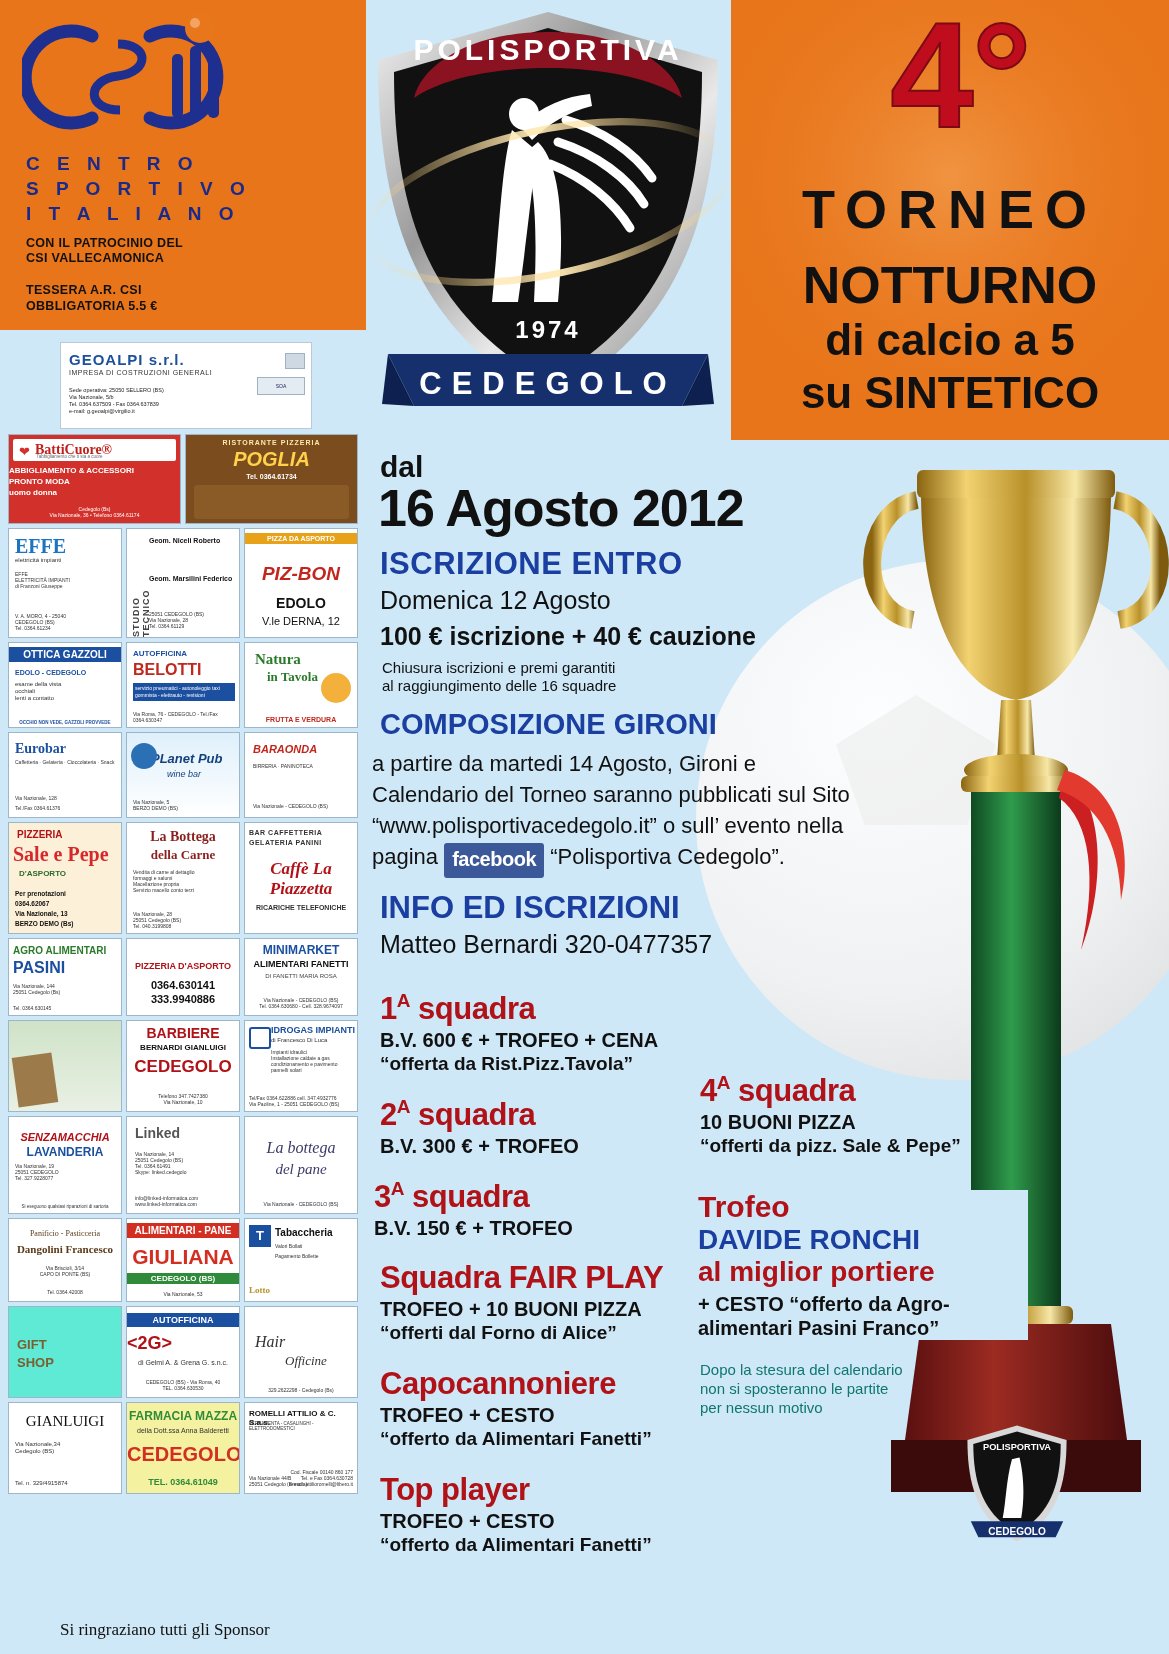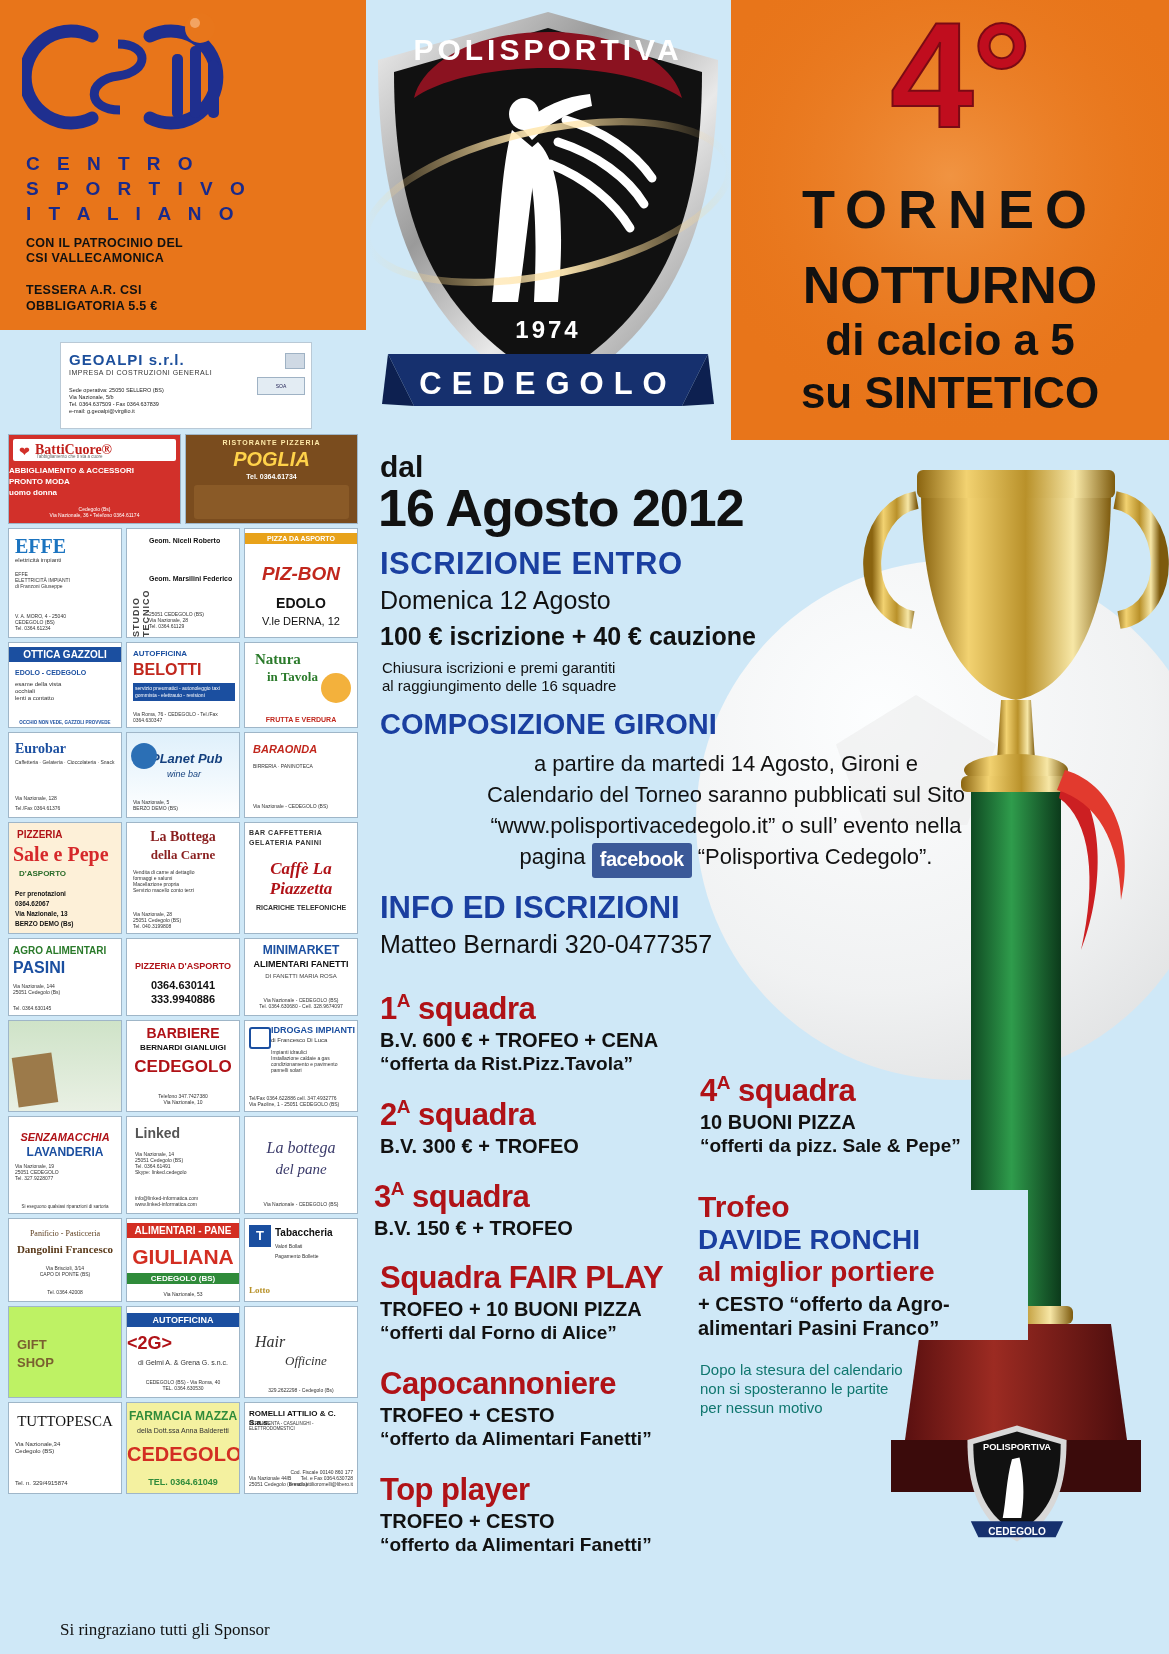--- a/index.html
+++ b/index.html
@@ -61,21 +61,21 @@
     clip-path:polygon(50% 0,100% 38%,82% 100%,18% 100%,0 38%);opacity:.5;}
   .trophy{position:absolute;right:-12px;top:-10px;width:330px;height:1200px;}
 
   .m-dal{position:absolute;left:14px;top:10px;font-size:30px;color:#111;font-weight:bold;}
   .m-date{position:absolute;left:12px;top:38px;font-size:52px;font-weight:bold;color:#111;letter-spacing:-1px;}
   .m-isc{position:absolute;left:14px;top:106px;font-size:31px;font-weight:bold;color:#1a3fa0;letter-spacing:.5px;}
   .m-dom{position:absolute;left:14px;top:146px;font-size:25px;color:#111;}
   .m-cost{position:absolute;left:14px;top:182px;font-size:25px;color:#111;font-weight:bold;}
   .m-chius{position:absolute;left:16px;top:219px;font-size:15px;color:#111;line-height:18px;}
   .m-comp{position:absolute;left:14px;top:268px;font-size:29px;font-weight:bold;color:#1a3fa0;}
-  .m-comp-b{position:absolute;left:15px;top:308px;font-size:22px;color:#111;line-height:31px;width:690px;text-align:center;}
+  .m-comp-b{position:absolute;left:6px;top:308px;font-size:22px;color:#111;line-height:31px;width:690px;}
   .fb{display:inline-block;background:#3b5998;color:#fff;font-weight:bold;font-size:20px;
       padding:1px 8px 3px 8px;border-radius:3px;letter-spacing:-.5px;vertical-align:-2px;}
   .m-info{position:absolute;left:14px;top:450px;font-size:31px;font-weight:bold;color:#1a3fa0;}
   .m-matteo{position:absolute;left:14px;top:490px;font-size:25px;color:#111;}
 
   .prize{position:absolute;}
   .p-title{font-size:31px;font-weight:bold;color:#b01217;letter-spacing:-.5px;}
   .p-title sup{font-size:19px;vertical-align:12px;}
   .p-line{font-size:20px;font-weight:bold;color:#111;margin-top:2px;}
   .p-quote{font-size:19px;font-weight:bold;color:#111;margin-top:1px;}
@@ -416,41 +416,41 @@
       <div class="card" style="width:114px;height:84px">
         <div style="position:absolute;left:30px;top:8px;font-size:10px;font-weight:bold;color:#111">Tabaccheria</div>
         <div class="tiny" style="position:absolute;left:30px;top:24px">Valori Bollati</div>
         <div class="tiny" style="position:absolute;left:30px;top:34px">Pagamento Bollette</div>
         <div style="position:absolute;left:4px;top:6px;width:22px;height:22px;background:#1b4fa0;color:#fff;font-size:13px;font-weight:bold;text-align:center;line-height:22px">T</div>
         <div style="position:absolute;left:4px;bottom:6px;font-size:9px;font-weight:bold;color:#b8922a;font-family:'Liberation Serif',serif">Lotto</div>
       </div>
     </div>
 
     <div class="grow">
-      <div class="card" style="width:114px;height:92px;background:#bef264">
+      <div class="card" style="width:114px;height:92px;background:#5eead4">
         <div style="position:absolute;left:8px;top:30px;font-size:13px;font-weight:bold;color:#7a6030">GIFT</div>
         <div style="position:absolute;left:8px;top:48px;font-size:13px;font-weight:bold;color:#7a6030">SHOP</div>
       </div>
       <div class="card" style="width:114px;height:92px">
         <div style="position:absolute;left:0;top:6px;width:100%;text-align:center;background:#1b4fa0;color:#fff;font-size:9px;font-weight:bold;padding:2px 0">AUTOFFICINA</div>
         <div style="position:absolute;left:0;top:26px;width:100%;text-align:left;font-size:18px;font-weight:bold;color:#b01217">&lt;2G&gt;</div>
         <div style="position:absolute;left:0;top:52px;width:100%;text-align:center;font-size:7px;color:#333">di Gelmi A. &amp; Grena G. s.n.c.</div>
         <div class="tiny" style="position:absolute;left:0;bottom:6px;width:100%;text-align:center;white-space:pre-line">CEDEGOLO (BS) - Via Roma, 40
 TEL. 0364.630530</div>
       </div>
       <div class="card" style="width:114px;height:92px">
         <div style="position:absolute;left:10px;top:26px;font-size:16px;color:#333;font-family:'Liberation Serif',serif;font-style:italic">Hair</div>
         <div style="position:absolute;left:40px;top:46px;font-size:13px;color:#333;font-family:'Liberation Serif',serif;font-style:italic">Officine</div>
         <div class="tiny" style="position:absolute;left:0;bottom:4px;width:100%;text-align:center">329.2622298 - Cedegolo (Bs)</div>
       </div>
     </div>
 
     <div class="grow">
       <div class="card" style="width:114px;height:92px">
-        <div style="position:absolute;left:0;top:10px;width:100%;text-align:center;font-size:15px;color:#111;font-family:'Liberation Serif',serif">TUTTOPESCA</div>
+        <div style="position:absolute;left:0;top:10px;width:100%;text-align:center;font-size:15px;color:#111;font-family:'Liberation Serif',serif">GIANLUIGI</div>
         <div class="tiny2" style="position:absolute;left:6px;top:38px;white-space:pre-line">Via Nazionale,34
 Cedegolo (BS)</div>
         <div class="tiny2" style="position:absolute;left:6px;bottom:6px">Tel. n. 329/4915874</div>
       </div>
       <div class="card" style="width:114px;height:92px;background:#f4f1a0">
         <div style="position:absolute;left:0;top:6px;width:100%;text-align:center;font-size:12px;font-weight:bold;color:#2f8b3a">FARMACIA MAZZA</div>
         <div style="position:absolute;left:0;top:24px;width:100%;text-align:center;font-size:7px;color:#333">della Dott.ssa Anna Balderetti</div>
         <div style="position:absolute;left:0;top:40px;width:100%;text-align:center;font-size:20px;font-weight:bold;color:#d32e22">CEDEGOLO</div>
         <div style="position:absolute;left:0;bottom:6px;width:100%;text-align:center;font-size:9px;font-weight:bold;color:#2f8b3a">TEL. 0364.61049</div>
       </div>

